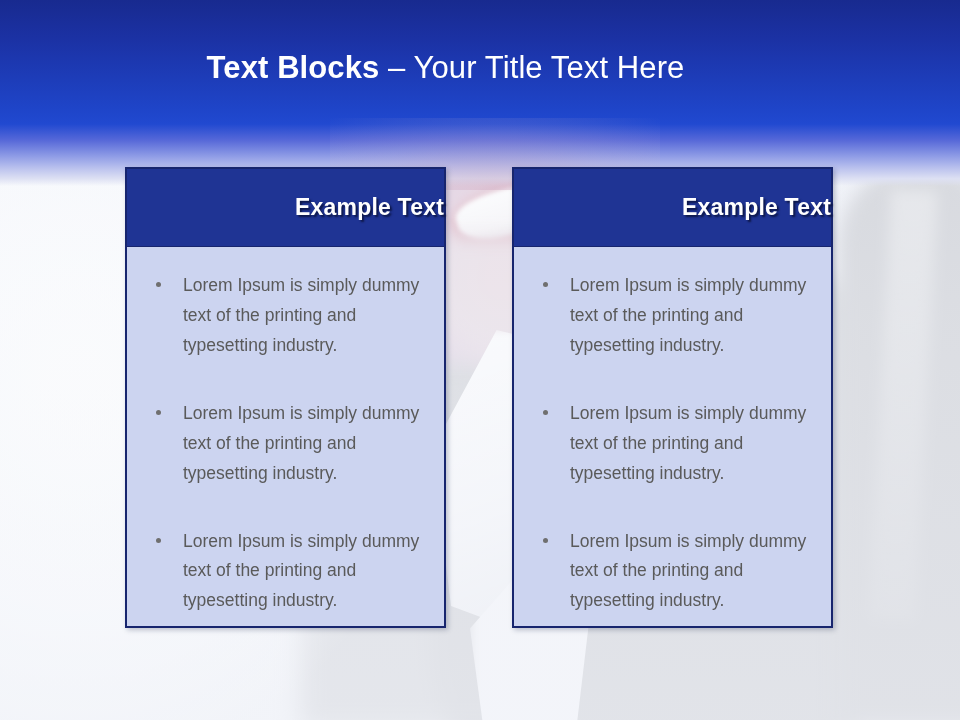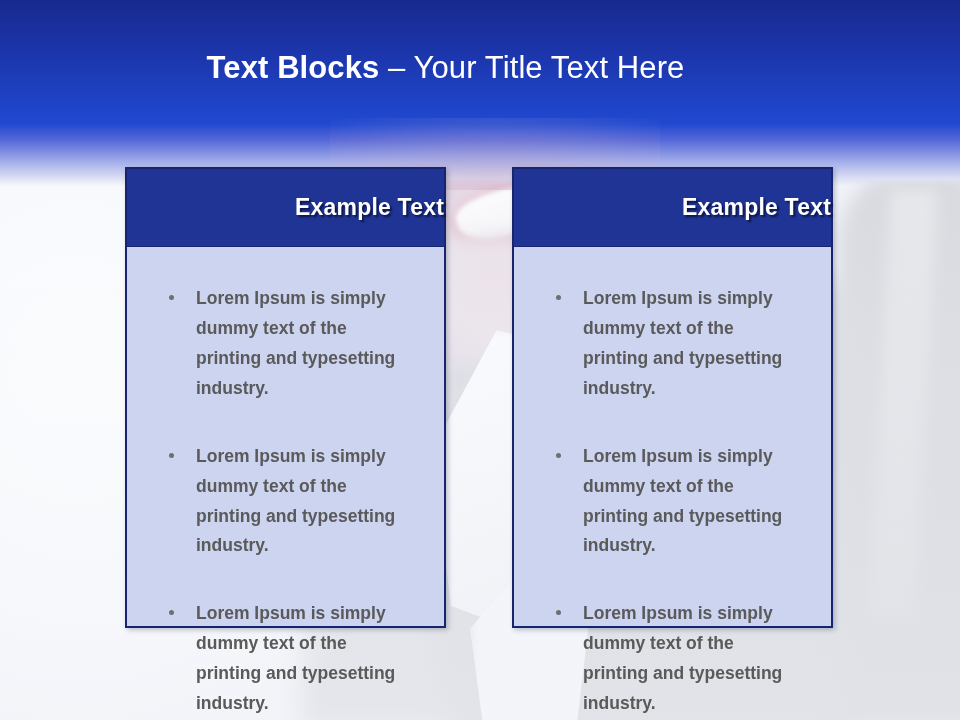--- a/index.html
+++ b/index.html
@@ -252,23 +252,22 @@
 
   .block-body {
     height: 379px;
     background: #ccd4f0;
     box-sizing: border-box;
     padding: 20px 16px 0 12px;
   }
 
   .bullet-list {
     list-style: none;
-    margin: 17px;
+    margin: 4px;
     padding: 0;
-    font-weight: bold;
   }
 
   .bullet-item {
     position: relative;
     margin: 0 0 38px 0;
     padding-left: 40px;
     color: #5a5a5a;
     font-size: 17.5px;
     line-height: 1.71;
   }

